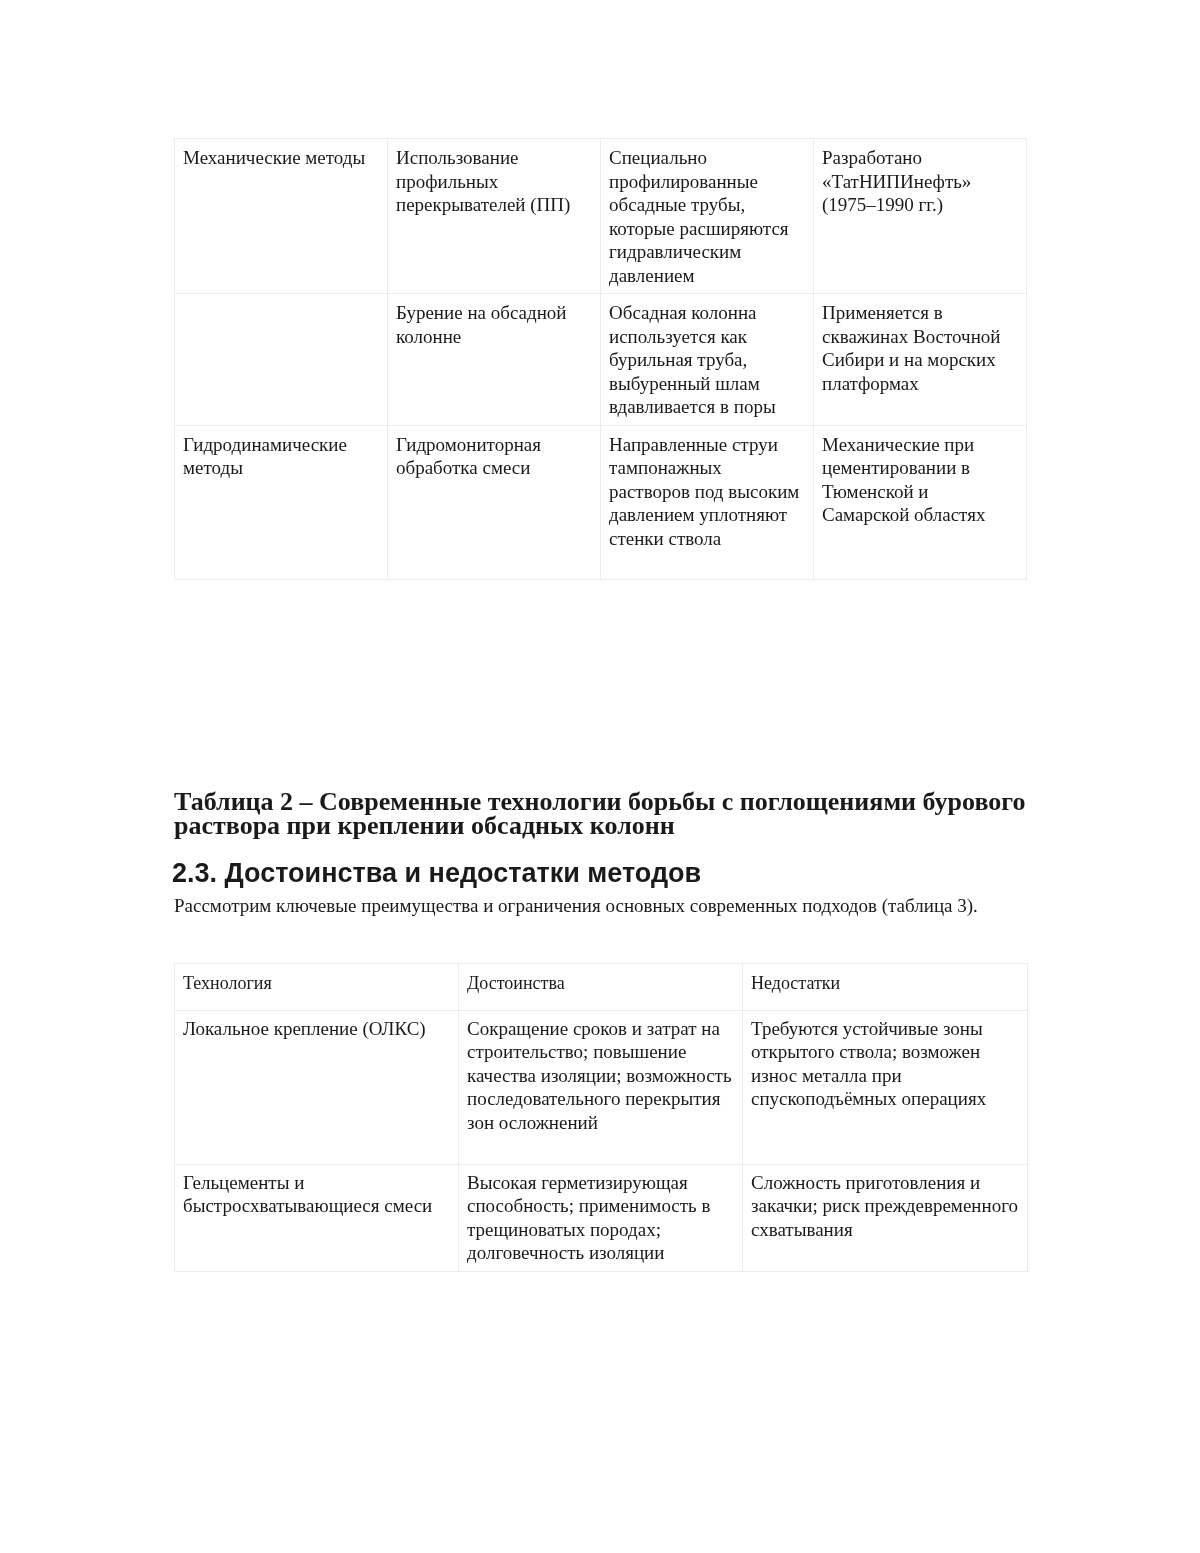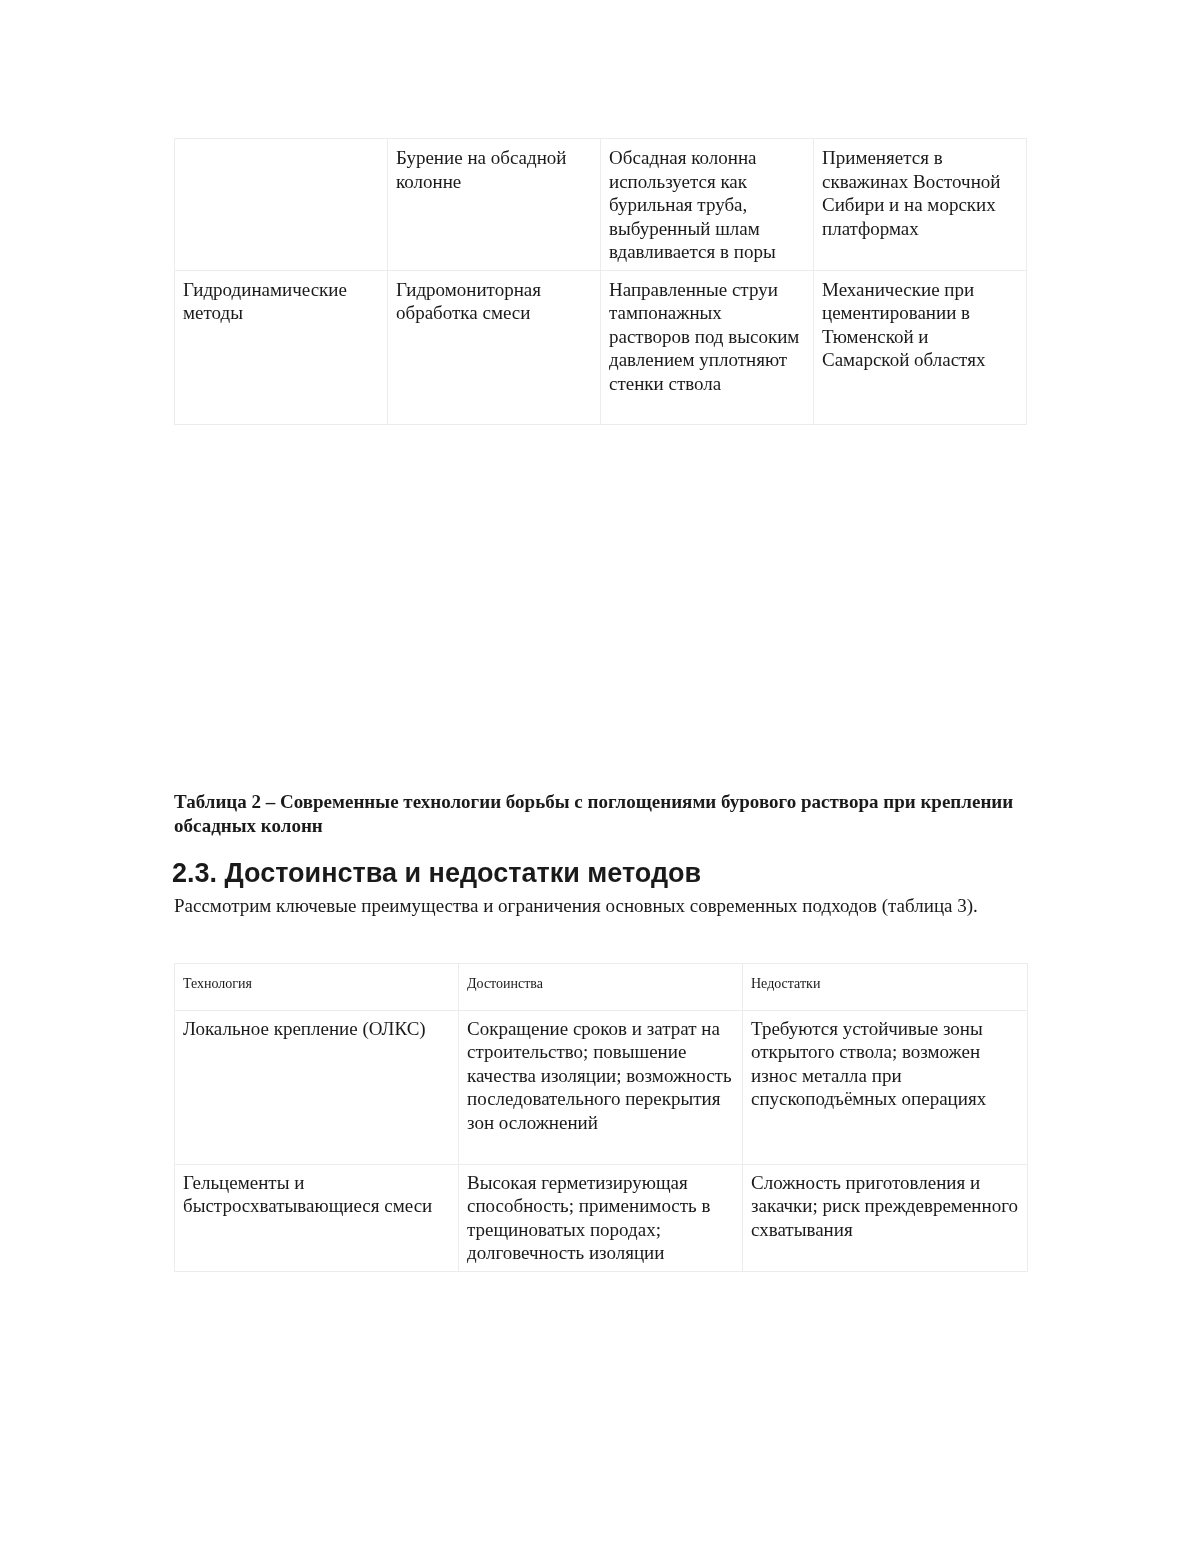--- a/index.html
+++ b/index.html
@@ -5,41 +5,47 @@
     html, body { margin: 0; padding: 0; background: #ffffff; }
     body { width: 1200px; height: 1553px; position: relative; overflow: hidden;
            font-family: "Liberation Serif", serif; color: #1a1a1a; }
     .page { position: absolute; left: 174px; top: 138px; width: 853px; }
     table { border-collapse: collapse; width: 853px; table-layout: fixed; }
     td { border: 1px solid #ececec; vertical-align: top; padding: 6px 8px 6px 8px;
          font-size: 19px; line-height: 23.5px; }
     .t1 td { padding-top: 7px; }
     .t1 col { width: 213px; }
     .caption { position: absolute; left: 174px; top: 790px; width: 860px;
-               font-weight: bold; font-size: 19px; line-height: 23.5px; }
+               font-weight: bold; font-size: 26px; line-height: 23.5px; }
     .heading { position: absolute; left: 172px; top: 860px;
                font-family: Liberation Sans, sans-serif; font-weight: bold;
                font-size: 27px; line-height: 26px; }
     .para { position: absolute; left: 174px; top: 894px; width: 860px;
             font-size: 19px; line-height: 23.5px; }
     .t2wrap { position: absolute; left: 174px; top: 963px; width: 853px; }
-    .t2 td.h { font-size: 14px; padding-top: 8px; padding-bottom: 14px; }
+    .t2 td.h { font-size: 18px; padding-top: 8px; padding-bottom: 14px; }
   </style>
 </head>
 <body>
 
 <div class="page">
   <table class="t1">
     <colgroup>
         <col>
         <col>
         <col>
         <col>
       </colgroup>
     <tbody>
+      <tr style="height:155px">
+        <td>Механические методы</td>
+        <td>Использование профильных перекрывателей (ПП)</td>
+        <td>Специально профилированные обсадные трубы, которые расширяются гидравлическим давлением</td>
+        <td>Разработано «ТатНИПИнефть» (1975–1990 гг.)</td>
+      </tr>
       <tr style="height:131px">
         <td></td>
         <td>Бурение на обсадной колонне</td>
         <td>Обсадная колонна используется как бурильная труба, выбуренный шлам вдавливается в поры</td>
         <td>Применяется в скважинах Восточной Сибири и на морских платформах</td>
       </tr>
       <tr style="height:154px">
         <td>Гидродинамические методы</td>
         <td>Гидромониторная обработка смеси</td>
         <td>Направленные струи тампонажных растворов под высоким давлением уплотняют стенки ствола</td>

